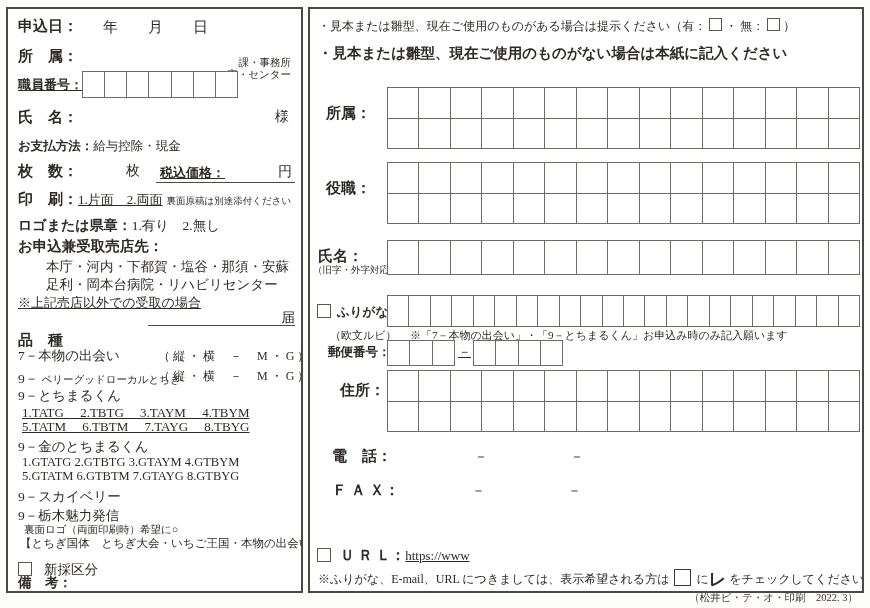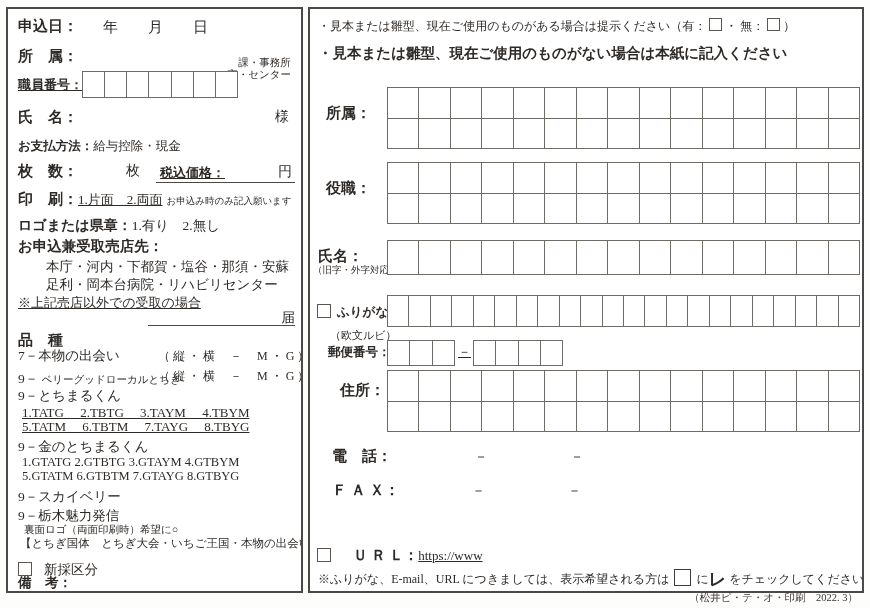--- a/index.html
+++ b/index.html
@@ -24,21 +24,21 @@
   #footer{position:absolute;top:591px;right:12px;font-size:10.5px;color:#3a3633;}
 </style>
 </head>
 <body>
 
 <div class="panel" id="leftPanel">
   <div class="row b f15" style="top:8px;left:10px"><span>申込日：</span></div>
   <div class="row f15" style="top:9px;left:95px">年　　月　　日</div>
 
   <div class="row b f15" style="top:38px;left:10px">所　属：</div>
-  <div class="row f10" style="top:35px;right:10px;text-align:center">
+  <div class="row f10" style="top:35px;right:10px;text-align:right">
     <span>課・事務所</span><br><span>室・センター</span>
   </div>
 
   <div class="row b f13" style="top:68px;left:10px">職員番号：</div>
   <div class="wgrid" style="left: 74px; top: 62px; width: 155px; height: 26px; grid-template-columns: repeat(7, 1fr); grid-template-rows: repeat(1, 1fr);">
       <div class="cell"></div>
       <div class="cell"></div>
       <div class="cell"></div>
       <div class="cell"></div>
       <div class="cell"></div>
@@ -51,21 +51,21 @@
 
   <div class="row f125" style="top:130px;left:10px"><span class="b">お支払方法：</span><span>給与控除・現金</span></div>
 
   <div class="row b f15" style="top:153px;left:10px">枚　数：</div>
   <div class="row f14" style="top:154px;left:118px">枚</div>
   <div class="uline" style="position:absolute;left:148px;right:6px;top:150px;height:23px">
     <span class="b f13" style="position:absolute;left:4px;top:5px">税込価格：</span>
     <span class="f14" style="position:absolute;right:3px;top:4px">円</span>
   </div>
 
-  <div class="row" style="top:180px;left:10px"><span class="b f15">印　刷：</span><span class="f13">1.片面　2.両面</span> <span class="f9">お申込み時のみ記入願います</span></div>
+  <div class="row" style="top:180px;left:10px"><span class="b f15">印　刷：</span><span class="f13">1.片面　2.両面</span> <span class="f9">裏面原稿は別途添付ください</span></div>
 
   <div class="row" style="top:206px;left:10px"><span class="b f14">ロゴまたは県章：</span><span class="f135">1.有り　2.無し</span></div>
 
   <div class="row f135" style="top:250px;left:38px">本庁・河内・下都賀・塩谷・那須・安蘇</div>
   <div class="row b f145" style="top:229px;left:10px">お申込兼受取売店先：</div>
   <div class="row f135" style="top:268px;left:38px">足利・岡本台病院・リハビリセンター</div>
   <div class="row f13" style="top:286px;left:10px">※上記売店以外での受取の場合</div>
   <div class="uline row f135" style="left:140px;right:6px;top:301px;height:15px;text-align:right;line-height:15px"><span>届</span></div>
 
   <div class="row b f15" style="top:322px;left:10px">品　種</div>
@@ -204,20 +204,21 @@
       <div class="cell"></div>
       <div class="cell"></div>
       <div class="cell"></div>
       <div class="cell"></div>
       <div class="cell"></div>
       <div class="cell"></div>
       <div class="cell"></div>
       <div class="cell"></div>
     </div>
   <div class="row f11" style="top:320px;left:20px">（欧文ルビ）</div>
+  <div class="row f11" style="top:320px;left:100px">※「7－本物の出会い」・「9－とちまるくん」お申込み時のみ記入願います</div>
 
   <div class="row b f125" style="top:336px;left:18px">郵便番号：</div>
   <div class="wgrid" style="left: 77px; top: 331px; width: 67px; height: 25px; grid-template-columns: repeat(3, 1fr); grid-template-rows: repeat(1, 1fr);">
       <div class="cell"></div>
       <div class="cell"></div>
       <div class="cell"></div>
     </div>
   <div class="row f13" style="top:335px;left:148px">－</div>
   <div class="wgrid" style="left: 163px; top: 331px; width: 89px; height: 25px; grid-template-columns: repeat(4, 1fr); grid-template-rows: repeat(1, 1fr);">
       <div class="cell"></div>
@@ -257,18 +258,18 @@
       <div class="cell"></div>
       <div class="cell"></div>
       <div class="cell"></div>
       <div class="cell"></div>
     </div>
 
   <div class="row" style="top:437px;left:22px"><span class="b f15">電　話：</span><span class="f14" style="margin-left:82px">－</span><span class="f14" style="margin-left:82px">－</span></div>
   <div class="row" style="top:471px;left:22px"><span class="b f15">Ｆ Ａ Ｘ：</span><span class="f14" style="margin-left:72px">－</span><span class="f14" style="margin-left:82px">－</span></div>
 
 
-  <div class="row" style="top:536px;left:7px"><span class="cb"></span><span class="b f145" style="margin-left:22px">Ｕ Ｒ Ｌ：</span><span class="f13">https://www</span></div>
+  <div class="row" style="top:536px;left:7px"><span class="cb"></span><span class="b f145" style="margin-left:9px">Ｕ Ｒ Ｌ：</span><span class="f13">https://www</span></div>
 
   <div class="row f12" style="top:560px;left:8px"><span>※ふりがな、E-mail、URL につきましては、表示希望される方は</span><span class="bigbox"></span><span>に</span><span class="check">レ</span> <span>をチェックしてください</span></div>
 </div>
 
 <div id="footer">（松井ピ・テ・オ・印刷　2022. 3）</div>
 
 </body></html>

